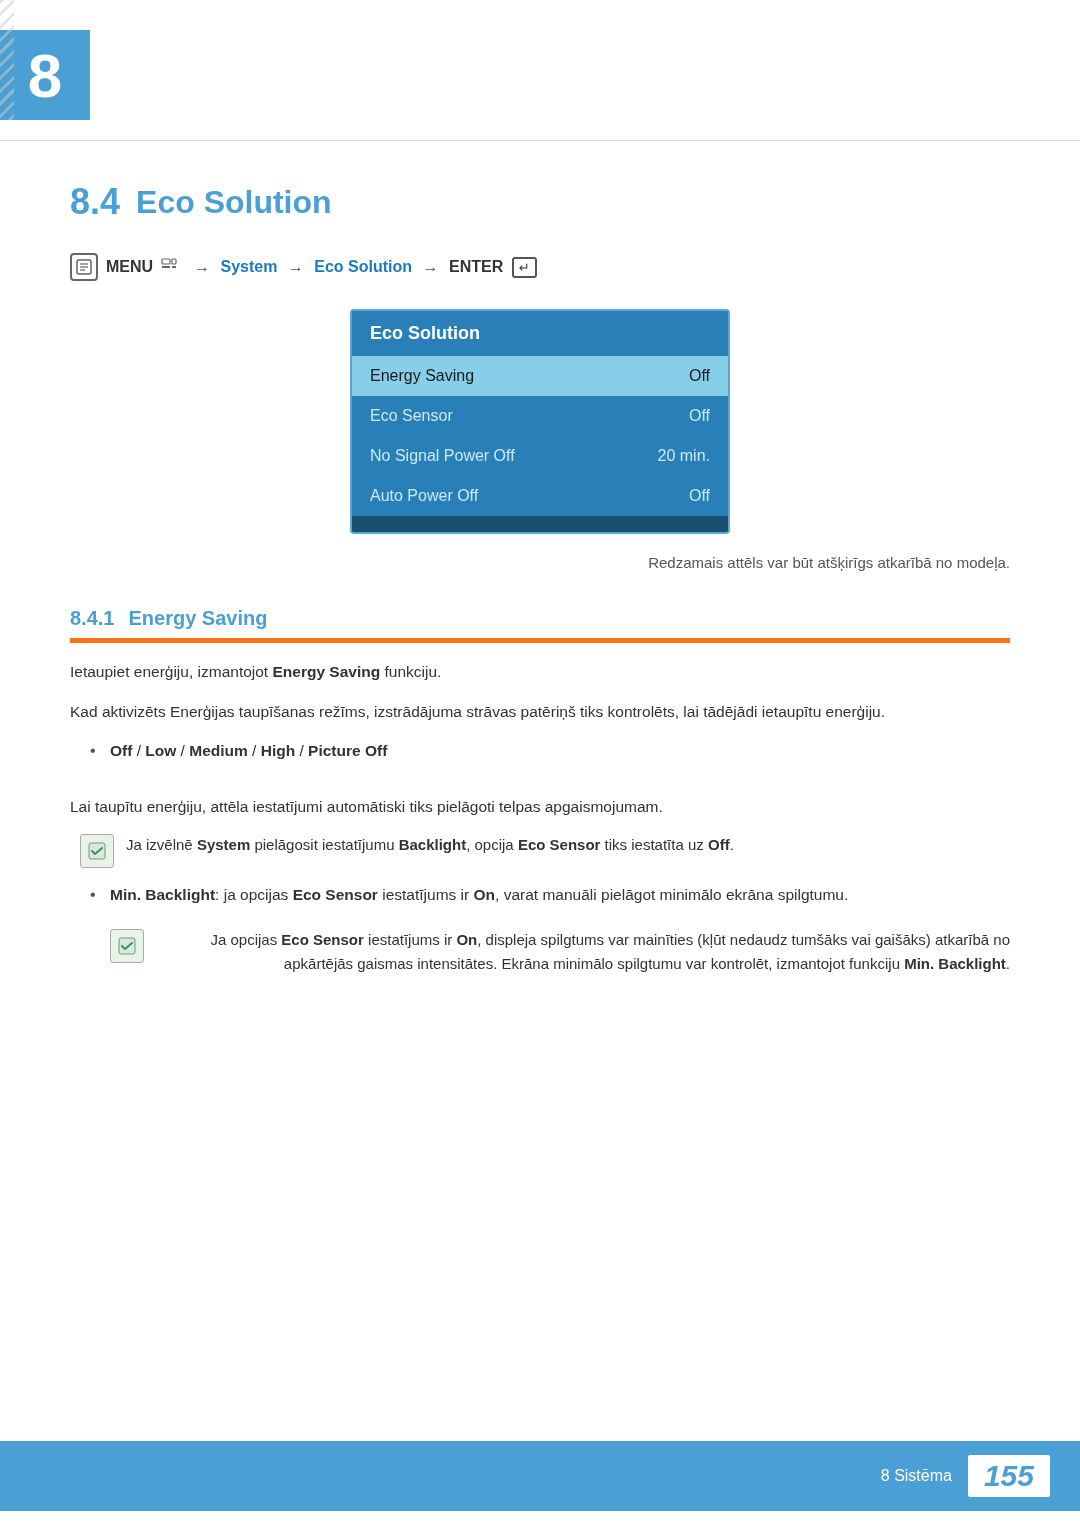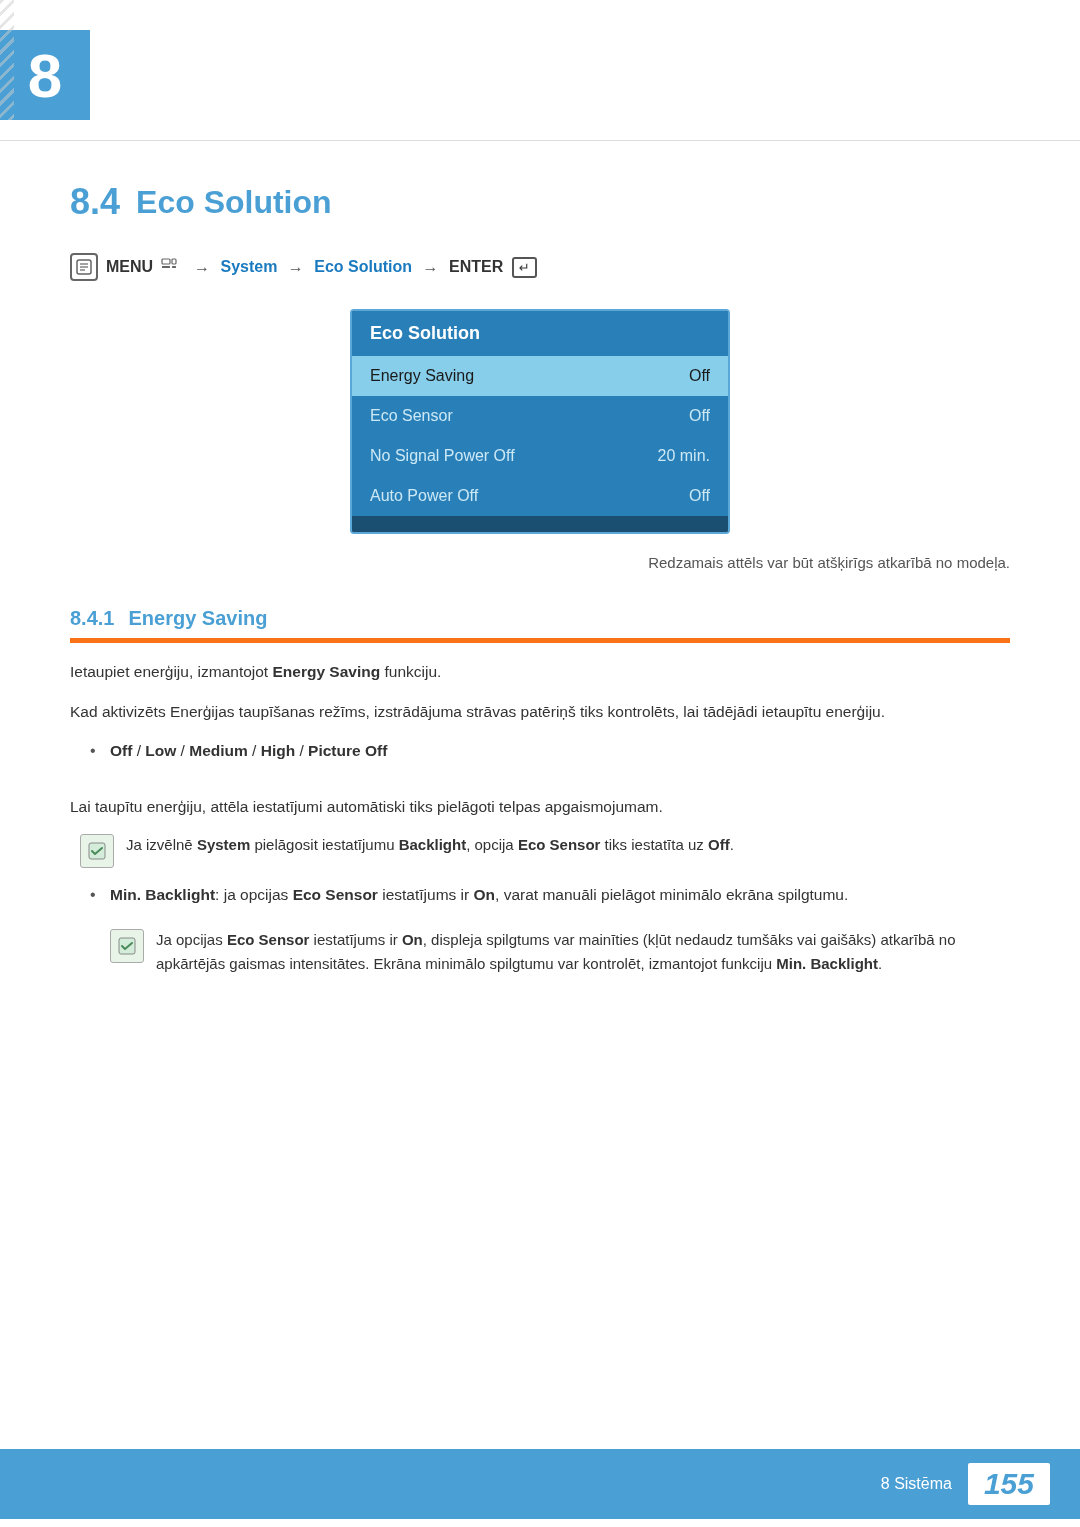--- a/index.html
+++ b/index.html
@@ -275,26 +275,27 @@
       line-height: 1.6;
       color: #333;
     }
 
     
     .note-block-indented {
       display: flex;
       align-items: flex-start;
       margin: 14px 0 14px 30px;
       padding-left: 10px;
+      text-align: right;
     }
 
     
     .page-footer {
       position: absolute;
-      bottom: 8px;
+      bottom: 16px;
       left: 0;
       right: 0;
       background: #4a9fd4;
       display: flex;
       align-items: center;
       justify-content: flex-end;
       padding: 14px 30px;
     }
 
     .footer-chapter {

